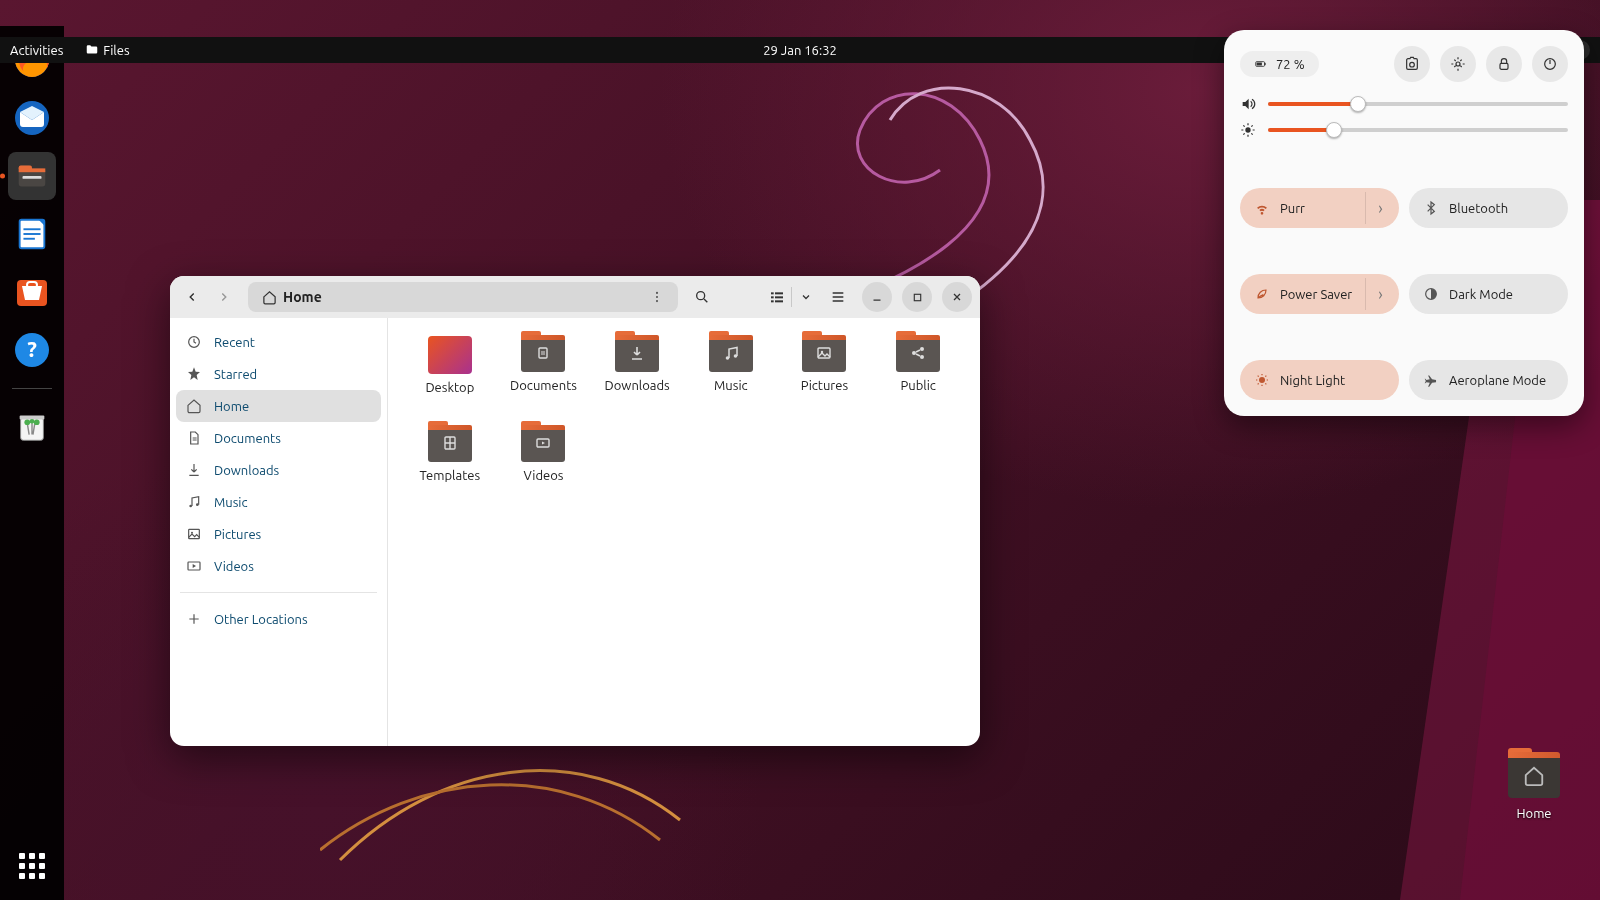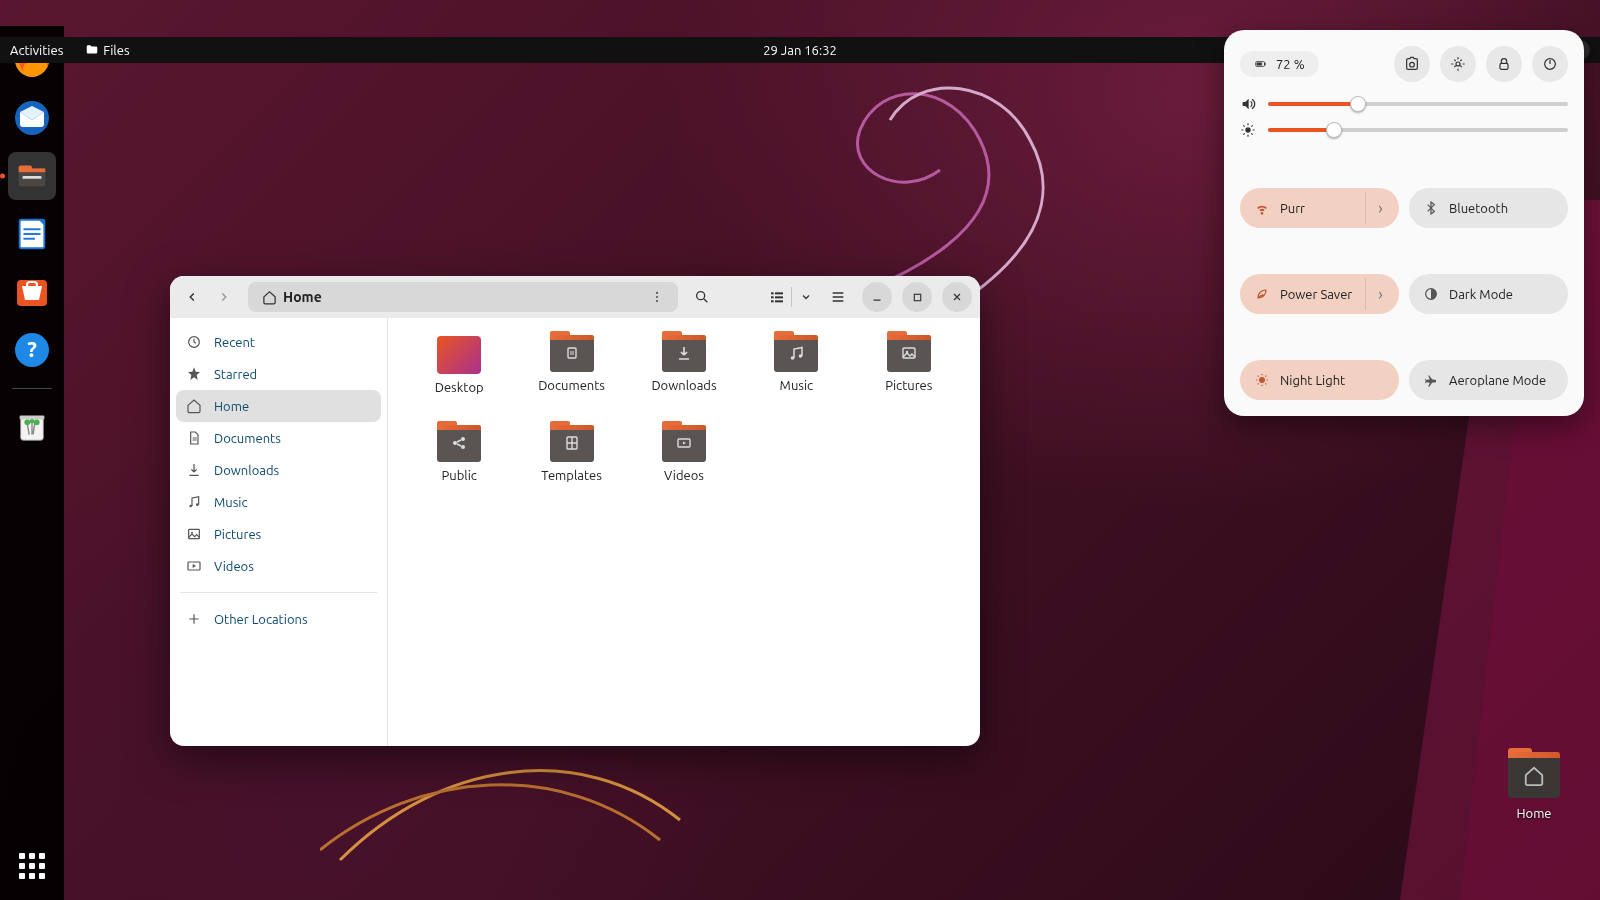--- a/index.html
+++ b/index.html
@@ -65,21 +65,21 @@
   .winctl{width:30px;height:30px;border-radius:50%;background:#d8d8d8;display:flex;align-items:center;justify-content:center;margin-left:6px;cursor:pointer;color:#333;}
   .view-group{display:flex;align-items:center;background:transparent;border-radius:8px;}
   .view-group .tb-btn{border-radius:0;}
   .view-sep{width:1px;height:20px;background:#c8c8c8;}
   .win-body{flex:1;display:flex;min-height:0;}
   .sidebar{width:218px;border-right:1px solid #e4e4e4;padding:8px 6px;overflow:auto;font-size:13px;color:#0c4a6e;}
   .side-item{display:flex;align-items:center;gap:12px;padding:8px 10px;border-radius:8px;cursor:pointer;}
   .side-item.active{background:var(--sidebar-sel);}
   .side-item svg{width:16px;height:16px;flex-shrink:0;color:#555;}
   .side-sep{height:1px;background:#e4e4e4;margin:10px 4px;}
-  .content{flex:1;padding:18px 20px;display:grid;grid-template-columns:repeat(5,1fr);grid-auto-rows:84px;gap:6px 10px;align-content:start;}
+  .content{flex:1;padding:18px 20px;display:grid;grid-template-columns:repeat(6,1fr);grid-auto-rows:84px;gap:6px 10px;align-content:start;}
   .folder-item{display:flex;flex-direction:column;align-items:center;font-size:13px;color:#222;cursor:pointer;}
   .folder-icon{width:44px;height:36px;background:var(--folder-body);border-radius:3px;position:relative;margin-bottom:6px;display:flex;align-items:center;justify-content:center;}
   .folder-icon::before{content:"";position:absolute;top:-5px;left:0;width:20px;height:7px;background:var(--folder-top);border-radius:2px 2px 0 0;}
   .folder-icon::after{content:"";position:absolute;top:-1px;left:0;right:0;height:5px;background:linear-gradient(90deg,var(--folder-top),#cf5628);border-radius:2px 2px 0 0;}
   .folder-icon.desktop-gradient{background:linear-gradient(135deg,#e95420,#a9318f);}
   .folder-icon.desktop-gradient::before,.folder-icon.desktop-gradient::after{display:none;}
   .folder-icon.desktop-gradient{border-radius:4px;height:38px;}
   .folder-glyph{position:relative;z-index:2;color:#ddd;}
   .folder-glyph svg{width:18px;height:18px;}
   

